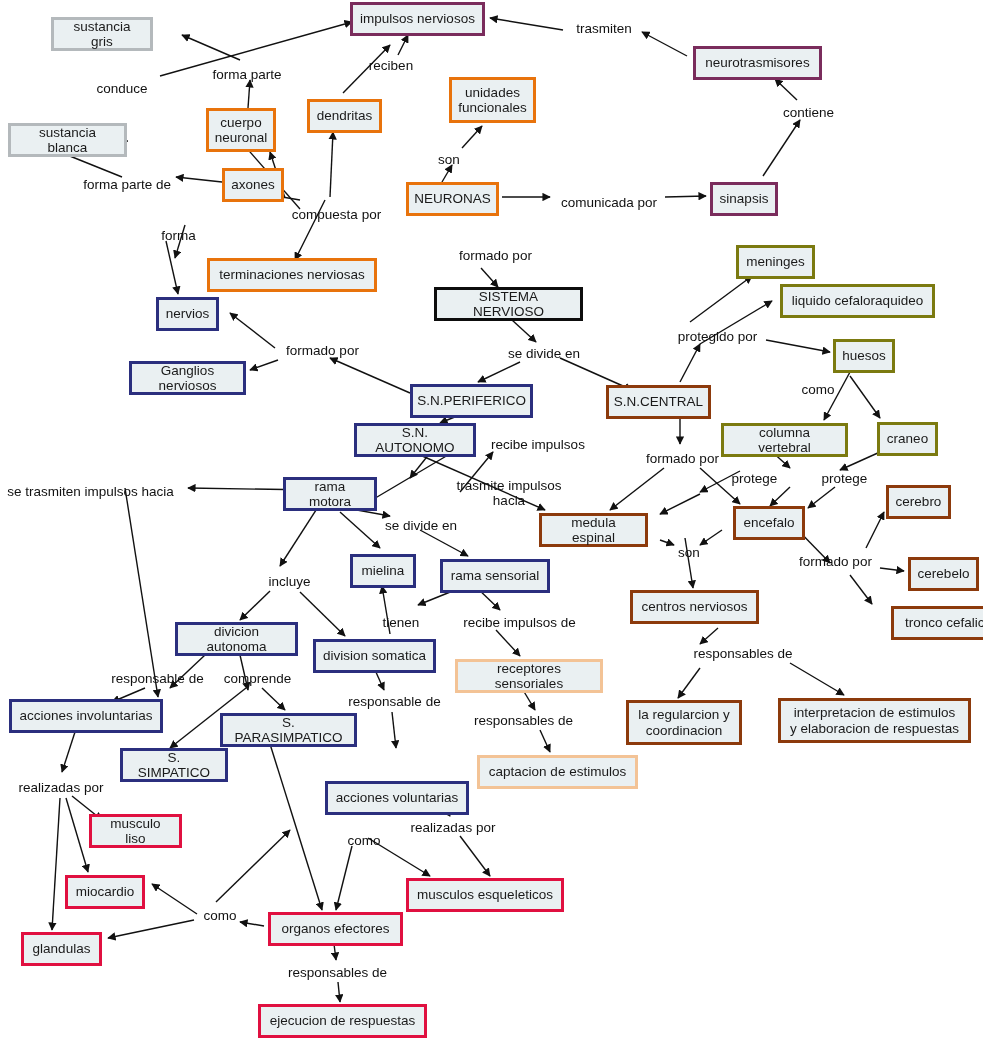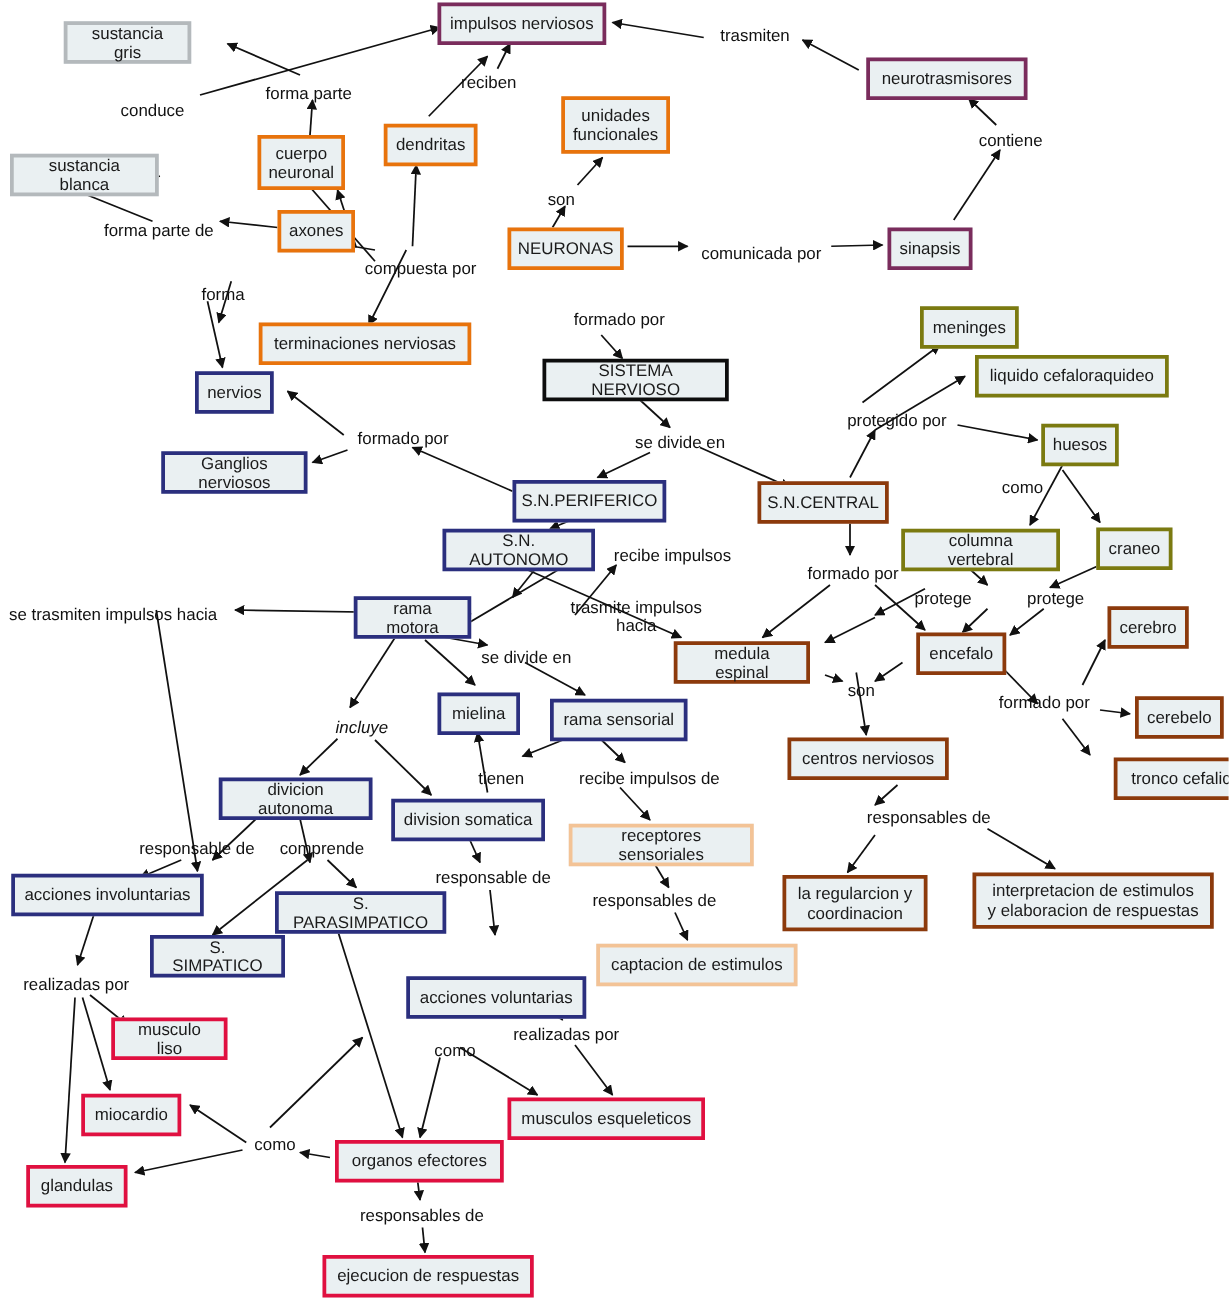--- a/index.html
+++ b/index.html
@@ -230,21 +230,21 @@
       <div class="elabel" style="left: 484px; top: 437px; width: 108px;">recibe impulsos</div>
       <div class="elabel" style="left: 640px; top: 451px; width: 85px;">formado por</div>
       <div class="elabel" style="left: 728px; top: 471px; width: 53px;">protege</div>
       <div class="elabel" style="left: 818px; top: 471px; width: 53px;">protege</div>
       <div class="elabel" style="left: 3px; top: 484px; width: 175px;">se trasmiten impulsos hacia</div>
       <div class="elabel" style="left: 454px; top: 478px; width: 110px;">trasmite impulsos
 hacia</div>
       <div class="elabel" style="left: 379px; top: 518px; width: 84px;">se divide en</div>
       <div class="elabel" style="left: 676px; top: 545px; width: 26px;">son</div>
       <div class="elabel" style="left: 793px; top: 554px; width: 85px;">formado por</div>
-      <div class="elabel" style="left: 265px; top: 574px; width: 49px; font-style: italic;">incluye</div>
+      <div class="elabel" style="left: 265px; top: 574px; width: 49px;">incluye</div>
       <div class="elabel" style="left: 379px; top: 615px; width: 44px;">tienen</div>
       <div class="elabel" style="left: 456px; top: 615px; width: 127px;">recibe impulsos de</div>
       <div class="elabel" style="left: 685px; top: 646px; width: 116px;">responsables  de</div>
       <div class="elabel" style="left: 106px; top: 671px; width: 103px;">responsable de</div>
       <div class="elabel" style="left: 220px; top: 671px; width: 75px;">comprende</div>
       <div class="elabel" style="left: 343px; top: 694px; width: 103px;">responsable de</div>
       <div class="elabel" style="left: 469px; top: 713px; width: 109px;">responsables de</div>
       <div class="elabel" style="left: 12px; top: 780px; width: 98px;">realizadas por</div>
       <div class="elabel" style="left: 344px; top: 833px; width: 40px;">como</div>
       <div class="elabel" style="left: 404px; top: 820px; width: 98px;">realizadas por</div>

